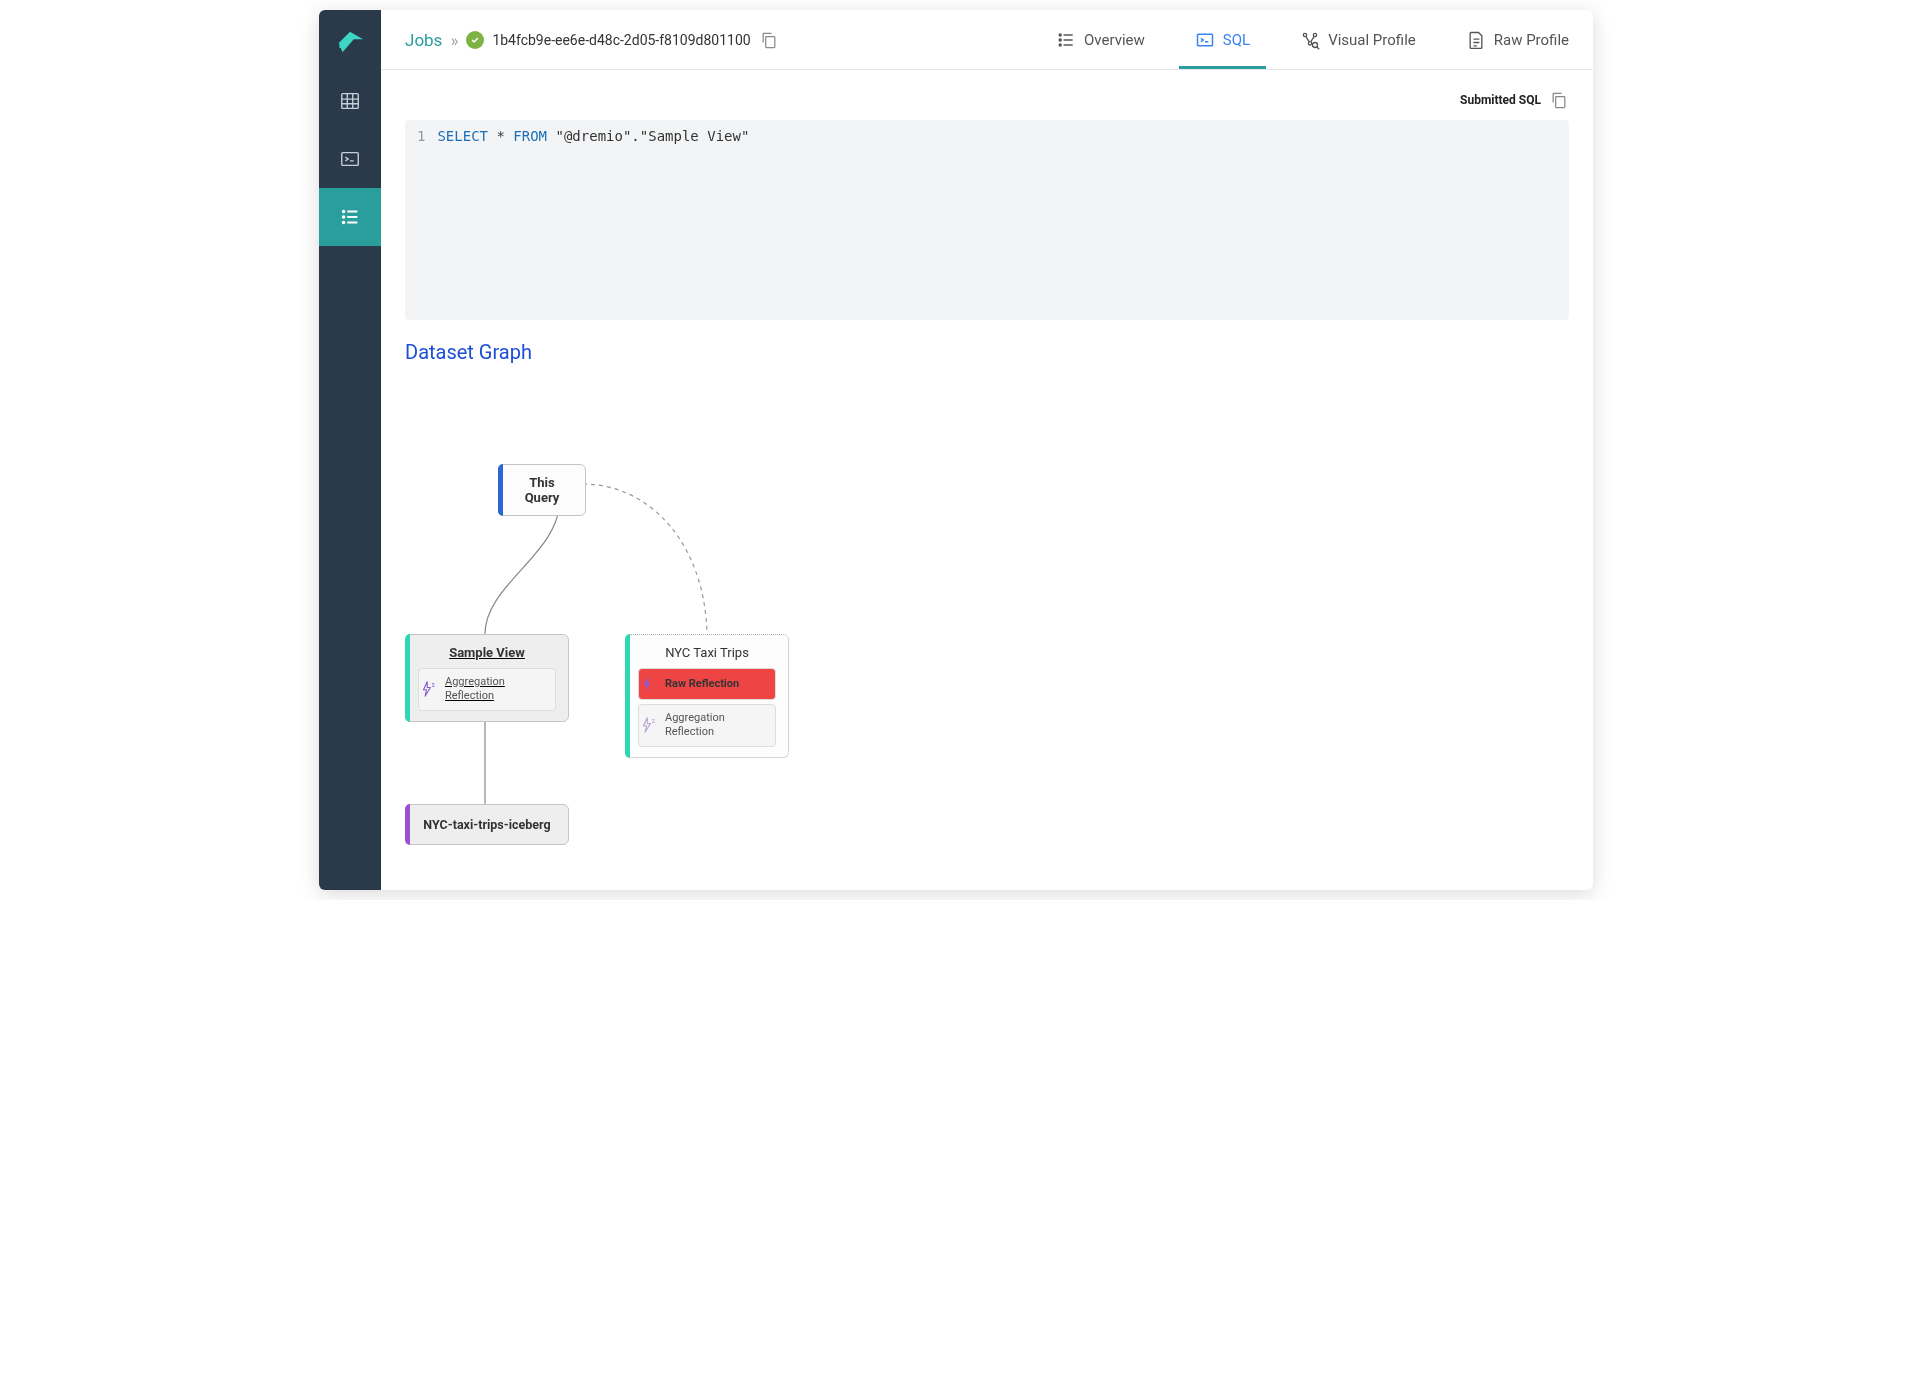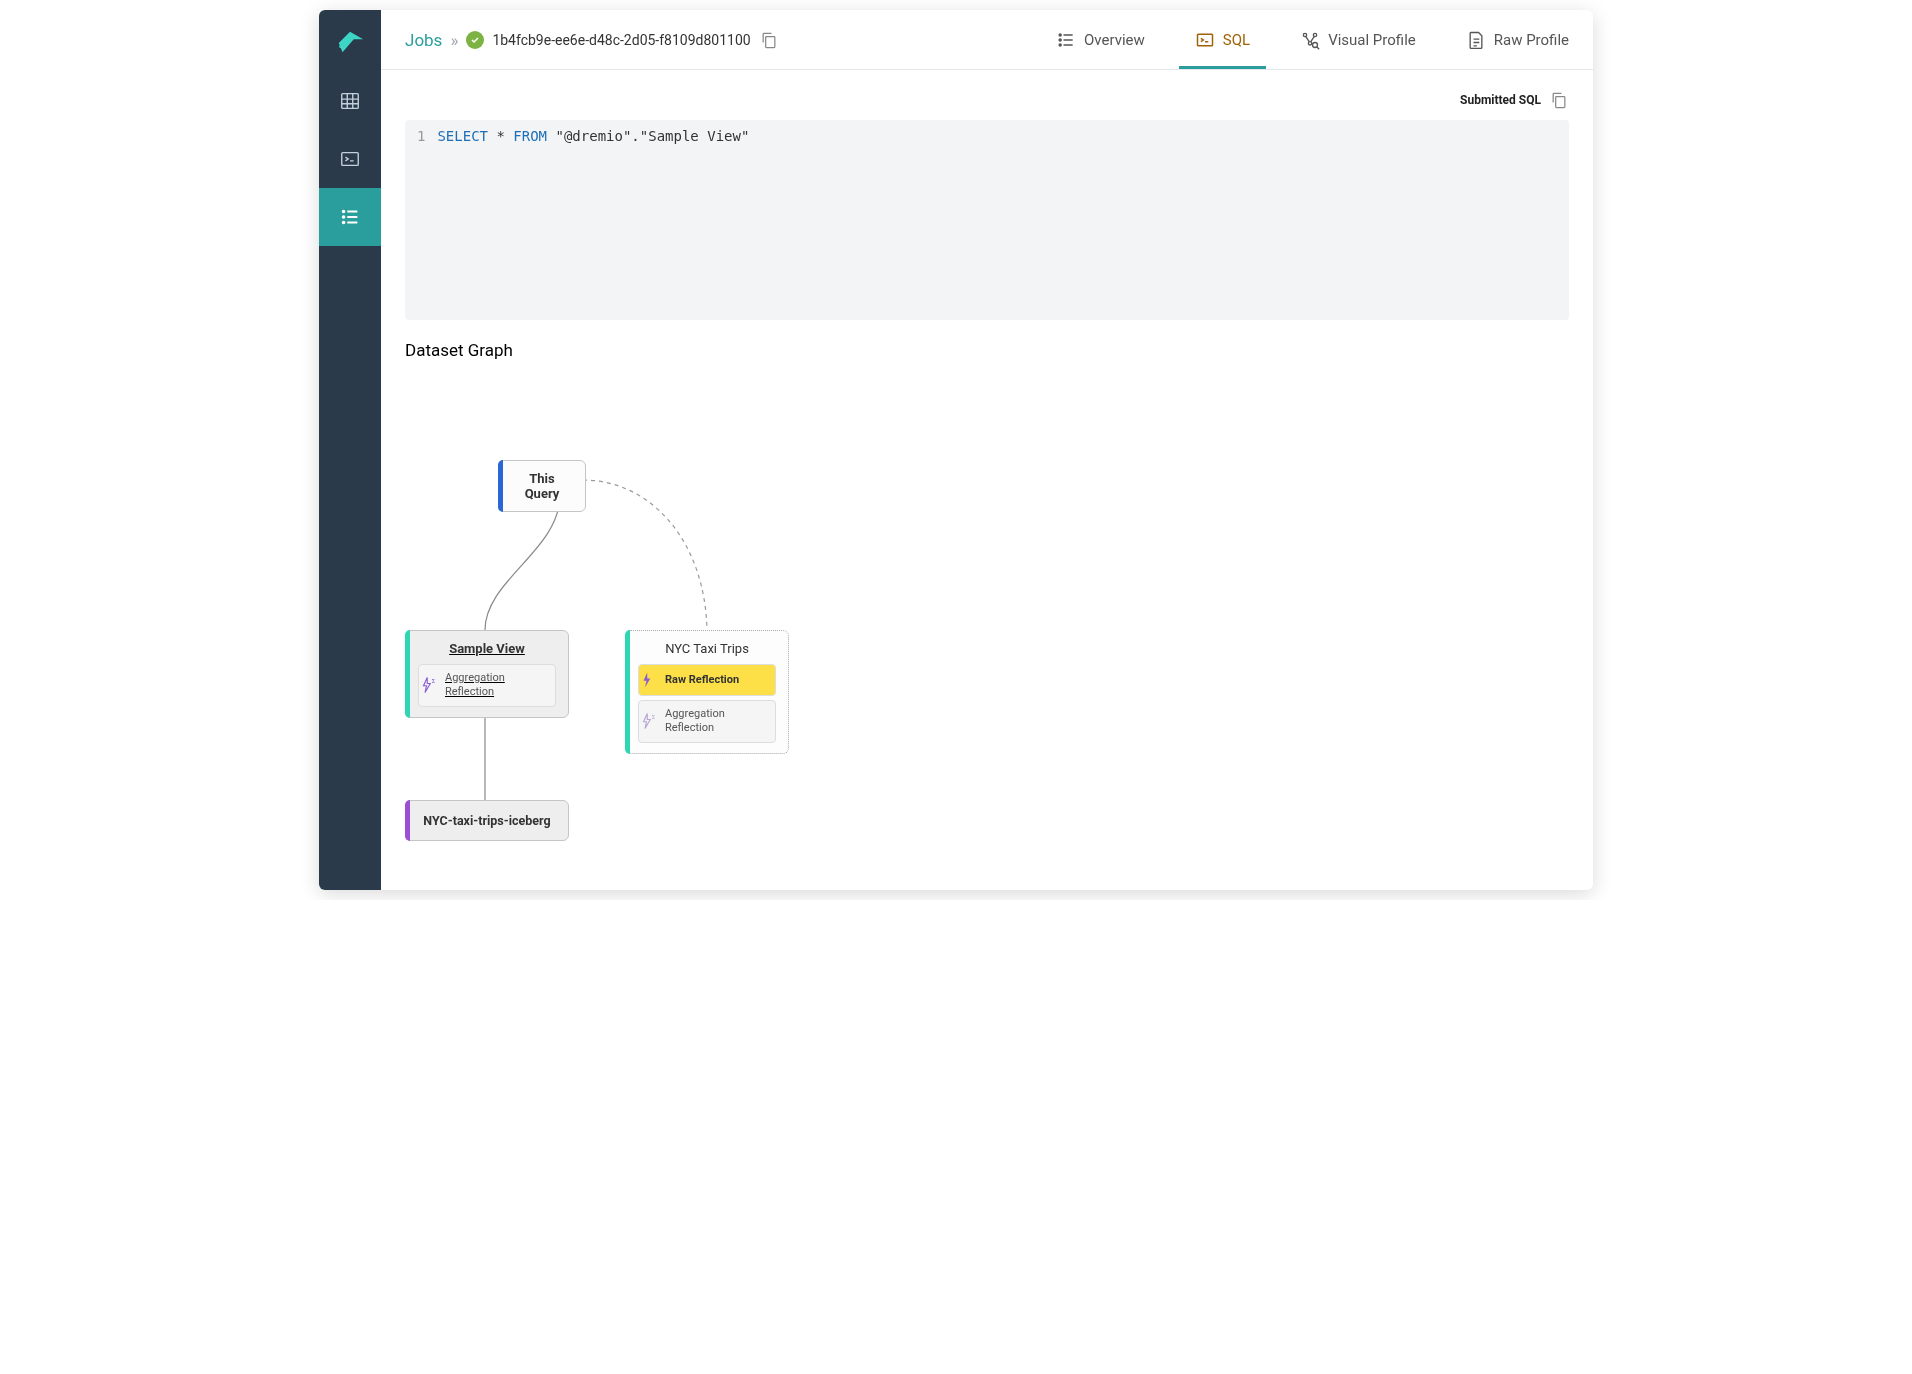--- a/index.html
+++ b/index.html
@@ -19,35 +19,35 @@
 .breadcrumb { display: flex; align-items: center; gap: 8px; font-size: 17px; }
 .breadcrumb-jobs { color: #2a9d9d; font-weight: 400; }
 .breadcrumb-sep { color: #9ca3af; }
 .status-check { width: 18px; height: 18px; background: #7cb342; border-radius: 50%; display: inline-flex; align-items: center; justify-content: center; }
 .status-check svg { width: 10px; height: 10px; }
 .job-id { color: #333; font-size: 14px; }
 .copy-btn { width: 20px; height: 20px; cursor: pointer; color: #888; display: inline-flex; }
 
 .tabs { margin-left: auto; display: flex; gap: 50px; }
 .tab { display: flex; align-items: center; gap: 8px; font-size: 15px; color: #555; cursor: pointer; padding-bottom: 18px; padding-top: 18px; position: relative; text-align: right; }
-.tab.active { color: #a16207; }
+.tab.active { color: #3b82f6; }
 .tab.active::after { content: ''; position: absolute; bottom: -1px; left: -16px; right: -16px; height: 3px; background: #2a9d9d; }
 .tab svg { width: 20px; height: 20px; }
 
 .content { flex: 1; padding: 20px 24px; overflow: auto; }
 .section-title { font-size: 12px; font-weight: 700; color: #222; display: flex; align-items: center; gap: 8px; margin-bottom: 10px; justify-content: flex-end; }
 
 .sql-box { background: #f3f4f5; border-radius: 4px; padding: 8px 12px; font-family: ui-monospace, SFMono-Regular, Menlo, Monaco, monospace; font-size: 14px; min-height: 200px; }
 .sql-line { display: flex; gap: 12px; }
 .line-num { color: #999; user-select: none; }
 .sql-kw { color: #1e6fb8; }
 .sql-plain { color: #333; }
 .sql-str { color: #333; }
 
-.graph-title { font-size: 17px; color: #000000; margin: 20px 0 10px; font-weight: 400; }
+.graph-title { font-size: 20px; color: #1d4ed8; margin: 20px 0 10px; font-weight: 400; }
 .graph-canvas { position: relative; height: 480px; }
 
 .node { position: absolute; background: #eeeeee; border: 1px solid #c5c5c5; border-radius: 6px; padding: 10px 12px; }
 .node-accent { position: absolute; left: -1px; top: -1px; bottom: -1px; width: 5px; border-radius: 6px 0 0 6px; }
 .node-title { font-size: 13px; font-weight: 700; color: #333; text-align: center; margin-bottom: 8px; }
 .node-title.thin { font-weight: 400; }
 
 .node-this-query { left: 93px; top: 90px; width: 88px; background: #fcfcfc; }
 .node-this-query .node-accent { background: #2a67d4; }
 .node-this-query .node-title { margin-bottom: 0; }
@@ -56,21 +56,21 @@
 .node-sample-view .node-accent { background: #2fd6b3; }
 
 .node-nyc-taxi { left: 220px; top: 260px; width: 164px; background: #fdfdfd; border: 1px dotted #aaa; }
 .node-nyc-taxi .node-accent { background: #2fd6b3; }
 
 .node-iceberg { left: 0px; top: 430px; width: 164px; padding: 12px; }
 .node-iceberg .node-accent { background: #9c4fd4; }
 .node-iceberg .node-title { margin-bottom: 0; font-size: 12.5px; }
 
 .reflection { background: #f5f5f5; border: 1px solid #ddd; border-radius: 4px; padding: 6px 0; display: flex; align-items: center; gap: 8px; margin-top: 4px; }
-.reflection.emph { background: #fde047; }
+.reflection.emph { background: #ef4444; }
 .reflection-icon { width: 18px; height: 18px; flex-shrink: 0; }
 .reflection-text { font-size: 11px; color: #555; line-height: 1.3; }
 .reflection-text.bold { font-weight: 700; color: #333; }
 
 .edge { position: absolute; pointer-events: none; }
 </style>
 </head>
 <body>
 
 <div class="app">

